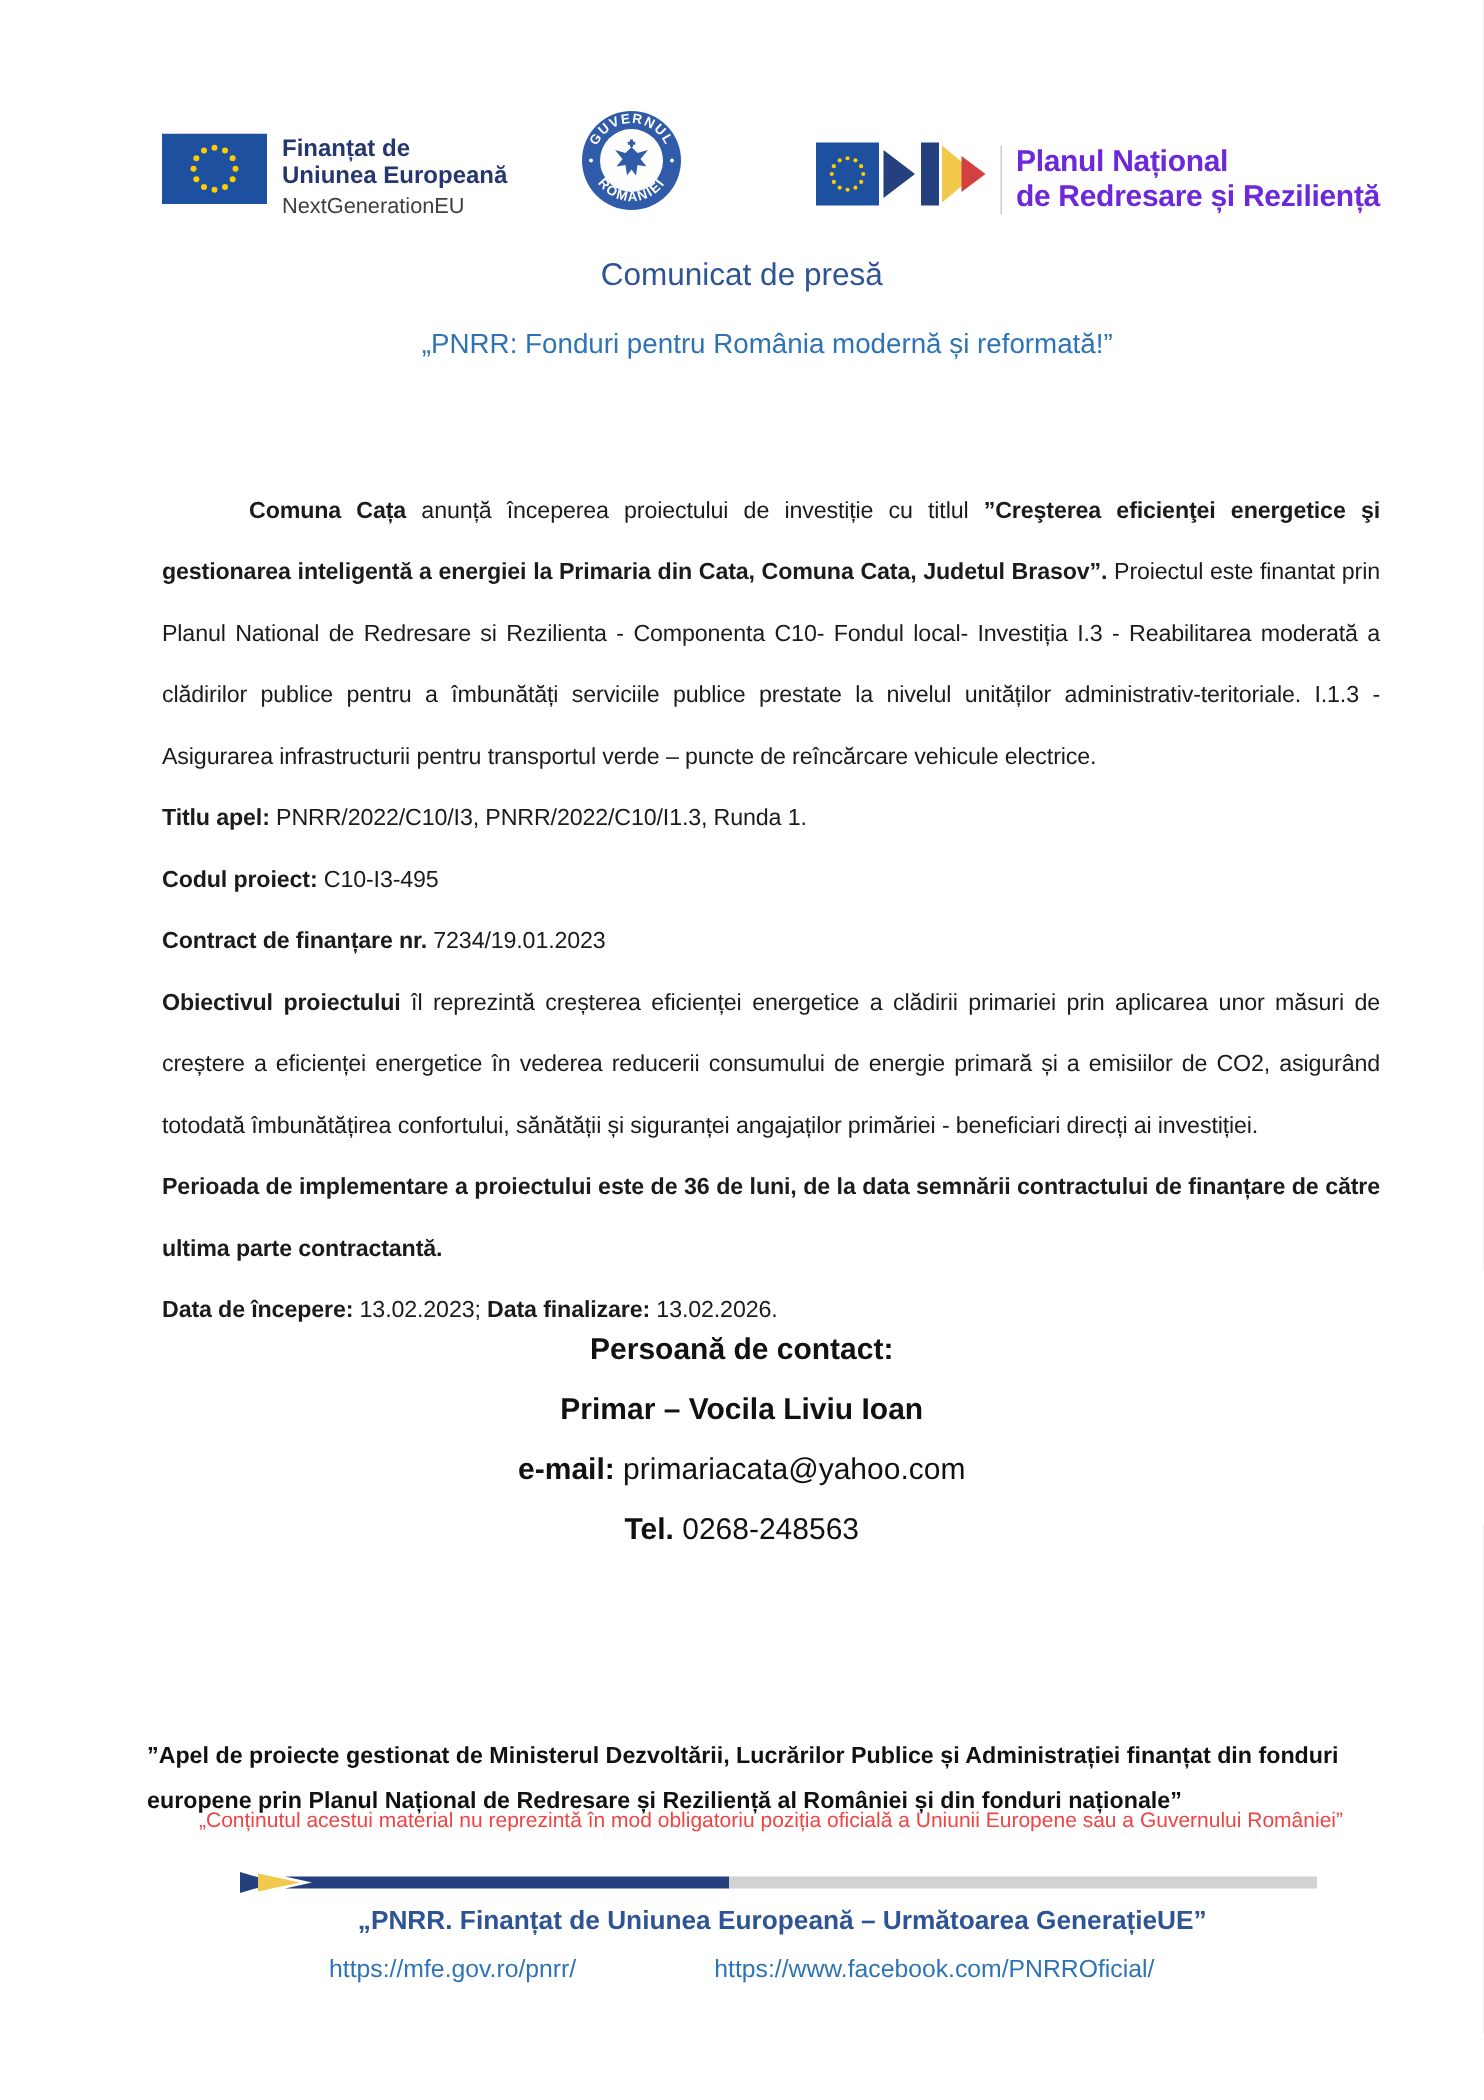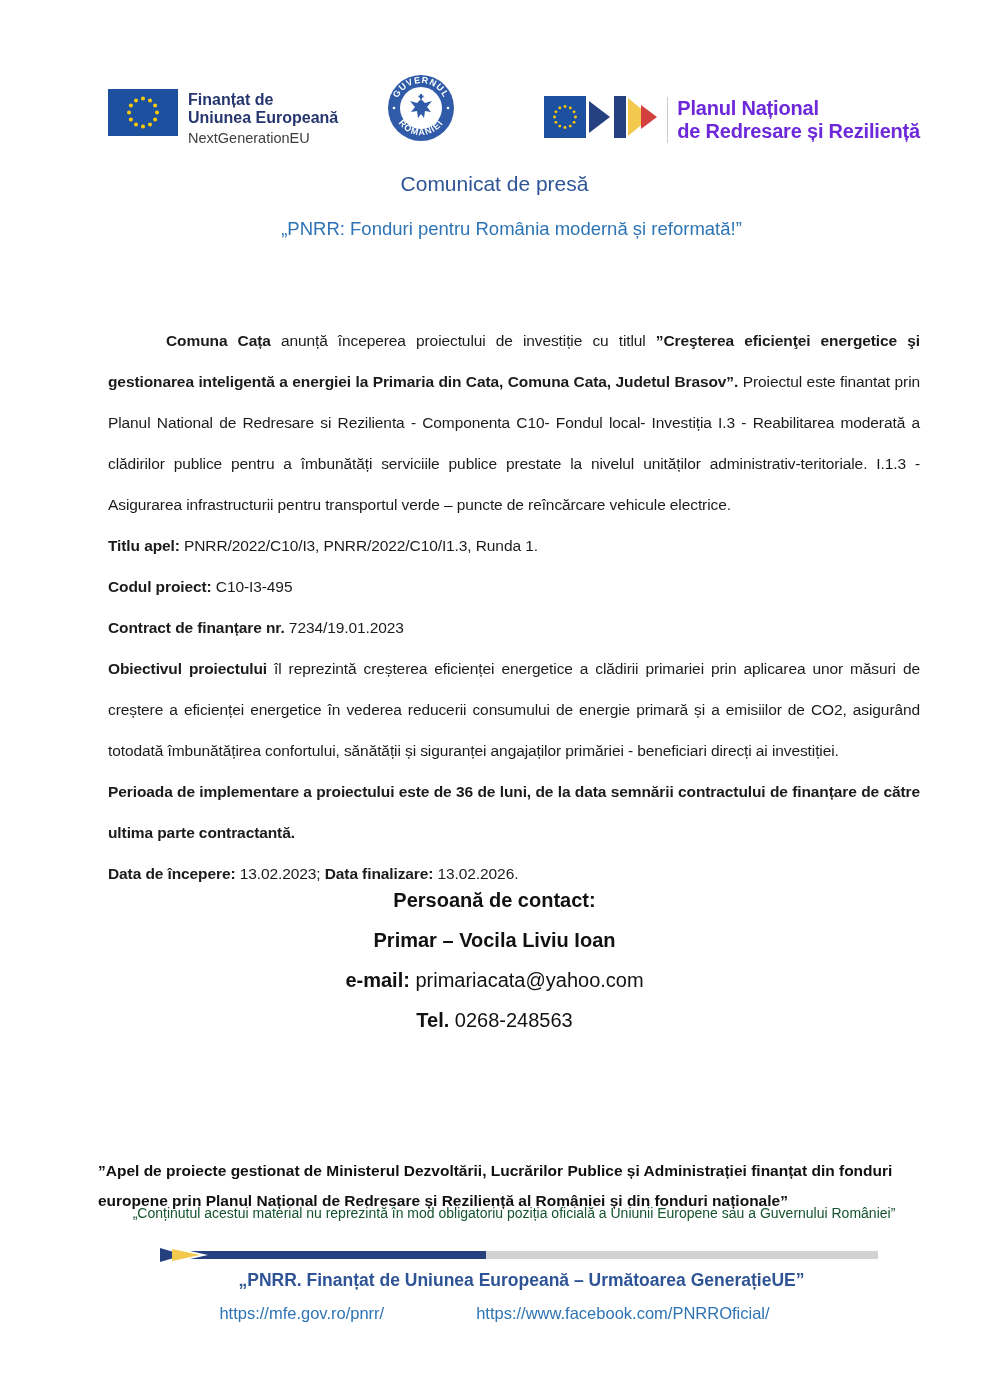--- a/index.html
+++ b/index.html
@@ -25,21 +25,21 @@
   .body-text{position:absolute;top:320px;left:108px;width:812px;font-size:15.5px;line-height:41px;text-align:justify;letter-spacing:-0.1px;}
   .body-text p{margin:0;}
   .body-text .indent{text-indent:58px;}
   .b{font-weight:bold;}
   
   .contact{position:absolute;top:886px;left:0;width:100%;text-align:center;font-size:20px;color:#111;}
   .contact div{height:40px;line-height:28px;}
   
   .statement{position:absolute;top:1108px;left:98px;width:832px;font-weight:bold;font-size:15.5px;line-height:30px;color:#111;margin-top:48px;}
   
-  .disclaimer{position:absolute;top:1205px;left:88px;width:852px;text-align:center;font-size:14px;color:#14532d;}
+  .disclaimer{position:absolute;top:1205px;left:88px;width:852px;text-align:center;font-size:14px;color:#ef4444;}
   
   .bar{position:absolute;top:1247px;left:160px;width:720px;height:16px;}
   
   .slogan{position:absolute;top:1270px;left:0;width:100%;text-align:center;font-weight:bold;font-size:17.5px;color:#2F5496;padding-left:27px;}
   .links{position:absolute;top:1304px;left:0;width:100%;display:flex;justify-content:center;gap:92px;font-size:16.5px;color:#2E74B5;}
   .links span{cursor:pointer;}
 </style>
 </head>
 <body>
 

